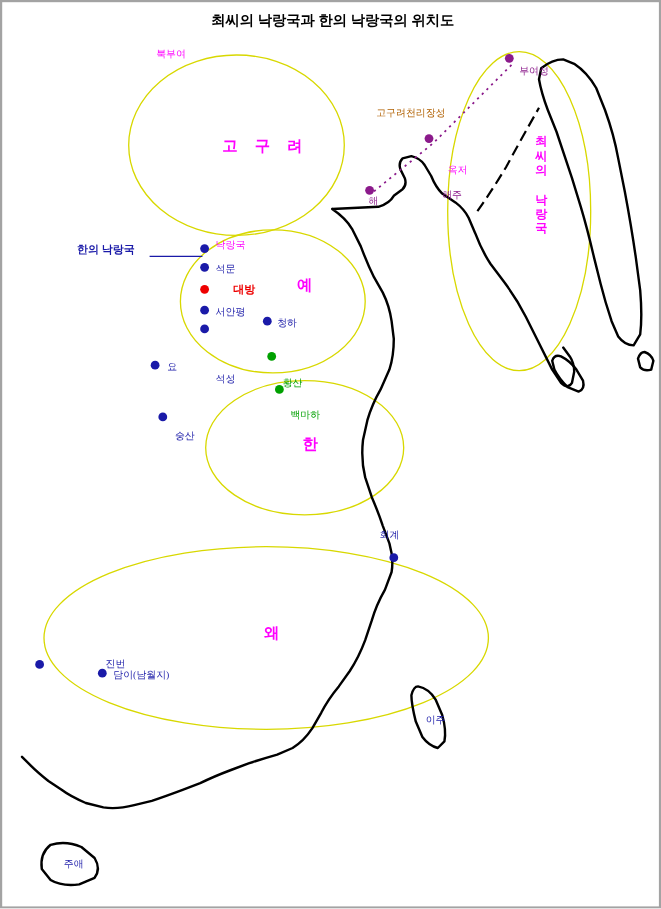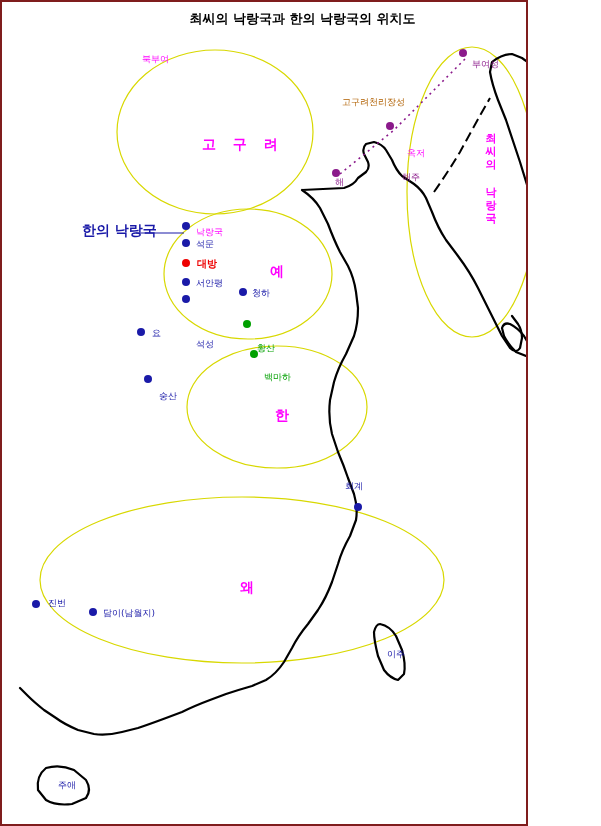--- a/index.html
+++ b/index.html
@@ -5,26 +5,27 @@
   html, body {
     margin: 0;
     padding: 0;
     background: #ffffff;
   }
   body {
     font-family: "DejaVu Sans", "Liberation Sans", sans-serif;
   }
   #page {
     position: relative;
-    width: 528px;
+    width: 601px;
     height: 826px;
     background: #ffffff;
-    border: 2px solid #7f1d1d;
+    border: 2px solid #a3a3a3;
     box-sizing: border-box;
     overflow: hidden;
+    font-family: Liberation Serif, serif;
   }
   #map-title {
     position: absolute;
     top: 8px;
     left: 0;
     width: 601px;
     text-align: center;
     font-size: 13px;
     font-weight: bold;
     color: #000000;
@@ -44,21 +45,21 @@
     line-height: 1;
   }
   .lbl-big {
     font-size: 14px;
     font-weight: bold;
   }
   .lbl-mid {
     font-size: 11px;
     font-weight: bold;
   }
-  .magenta { color: #ff00ff; margin-top: 10px; }
+  .magenta { color: #ff00ff; }
   .blue    { color: #1a1aa8; }
   .red     { color: #ee0000; }
   .green   { color: #00a000; margin-top: 22px; }
   .purple  { color: #8b1a8b; }
   .orange  { color: #b06000; }
   .dot {
     position: absolute;
     width: 8px;
     height: 8px;
     border-radius: 50%;
@@ -159,33 +160,33 @@
   <div class="lbl lbl-big magenta" style="left:200px; top:125px; letter-spacing:6px;text-align:right;">고 구 려</div>
   <div class="lbl lbl-big magenta" style="left:268px; top:252px;">예</div>
   <div class="lbl lbl-big magenta" style="left:273px; top:396px;">한</div>
   <div class="lbl lbl-big magenta" style="left:238px; top:568px;">왜</div>
   <div class="lbl lbl-mid magenta vert" style="left:483px; top:113px;">최씨의 낙랑국</div>
 
   <div class="lbl magenta" style="left:140px; top:43px;">북부여</div>
   <div class="lbl purple" style="left:470px; top:58px;">부여성</div>
   <div class="lbl orange" style="left:340px; top:96px;">고구려천리장성</div>
   <div class="lbl purple" style="left:400px; top:133px;margin-top:38px;">해주</div>
-  <div class="lbl magenta" style="left:405px; top:137px;">옥저</div>
+  <div class="lbl magenta" style="left:405px; top:148px;">옥저</div>
   <div class="lbl purple" style="left:333px; top:176px;">해</div>
 
-  <div class="lbl blue" style="left:80px; top:221px; font-size:14px; font-weight:bold;">한의 낙랑국</div>
+  <div class="lbl blue" style="left:68px; top:221px; font-size:10px; font-weight:bold;">한의 낙랑국</div>
   <div class="lbl magenta" style="left:194px; top:216px;">낙랑국</div>
   <div class="lbl blue" style="left:194px; top:238px;">석문</div>
-  <div class="lbl red" style="left:195px; top:257px; font-size:10px; font-weight:bold;">대방</div>
+  <div class="lbl red" style="left:210px; top:257px; font-size:10px; font-weight:bold;">대방</div>
   <div class="lbl blue" style="left:194px; top:277px;">서안평</div>
   <div class="lbl blue" style="left:194px; top:295px;margin-top:43px;">석성</div>
   <div class="lbl blue" style="left:250px; top:287px;">청하</div>
   <div class="lbl green" style="left:255px; top:320px;">황산</div>
   <div class="lbl blue" style="left:150px; top:327px;">요</div>
   <div class="lbl green" style="left:262px; top:349px;">백마하</div>
   <div class="lbl blue" style="left:157px; top:374px;margin-top:16px;">숭산</div>
   <div class="lbl blue" style="left:343px; top:480px;">회계</div>
-  <div class="lbl blue" style="left:46px; top:597px;">진번</div>
+  <div class="lbl blue" style="left:46px; top:597px;padding-left:48px;">진번</div>
   <div class="lbl blue" style="left:101px; top:607px;">담이(남월지)</div>
   <div class="lbl blue" style="left:385px; top:648px;">이주</div>
   <div class="lbl blue" style="left:56px; top:779px;">주애</div>
 
 </div>
 
 </body></html>

